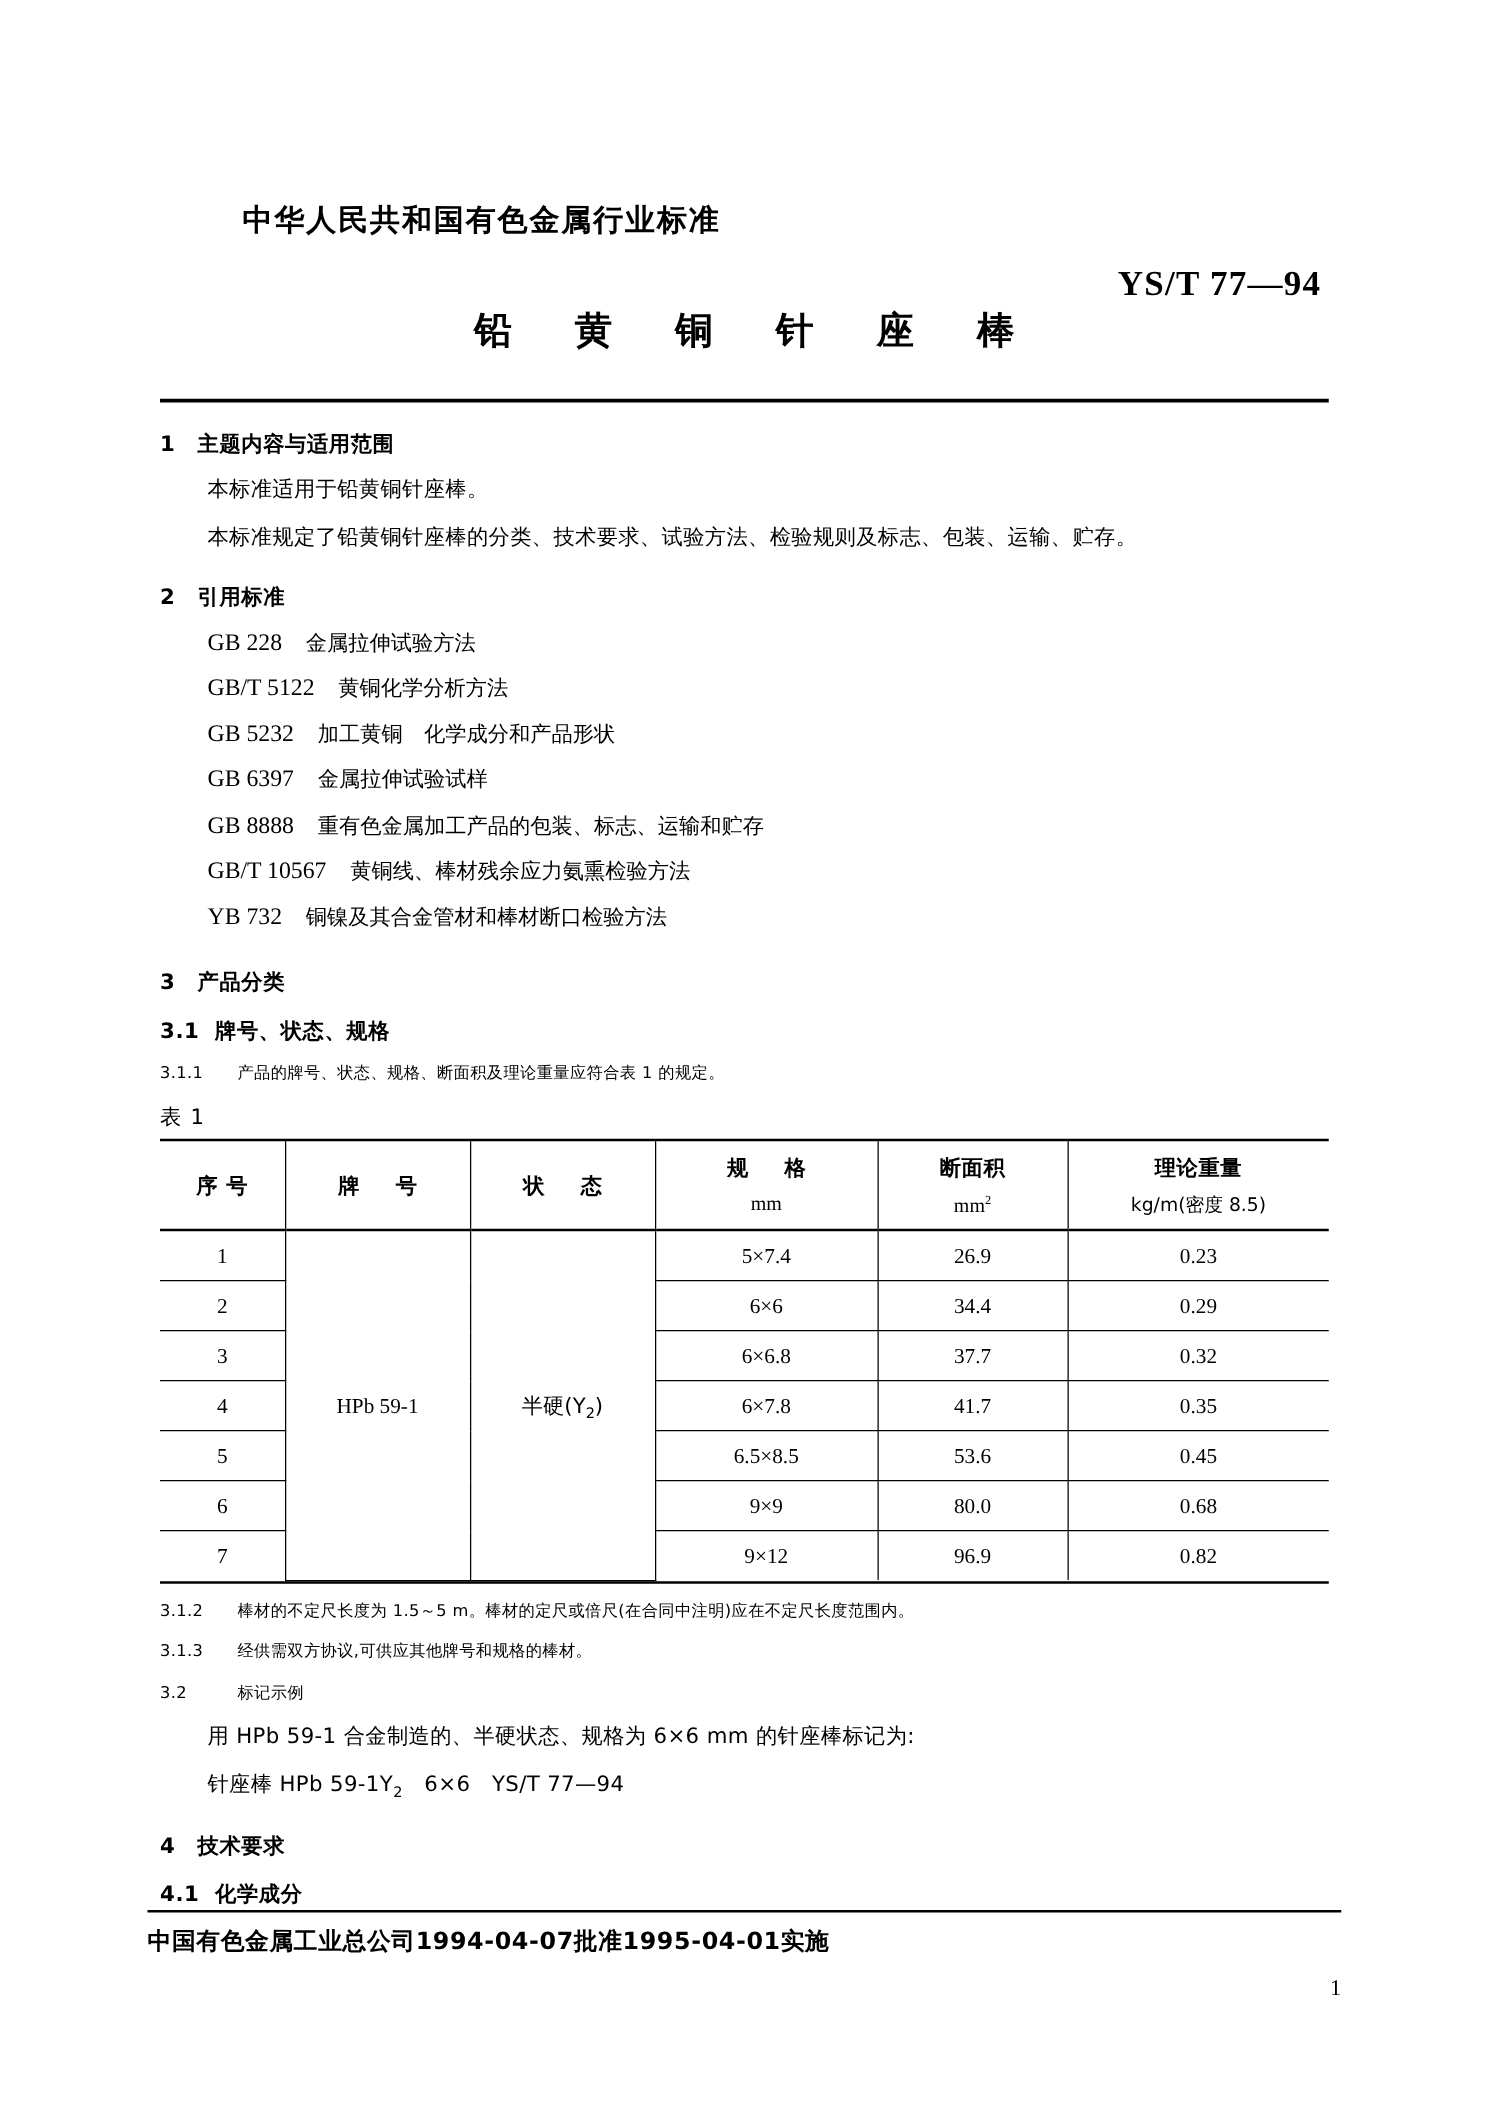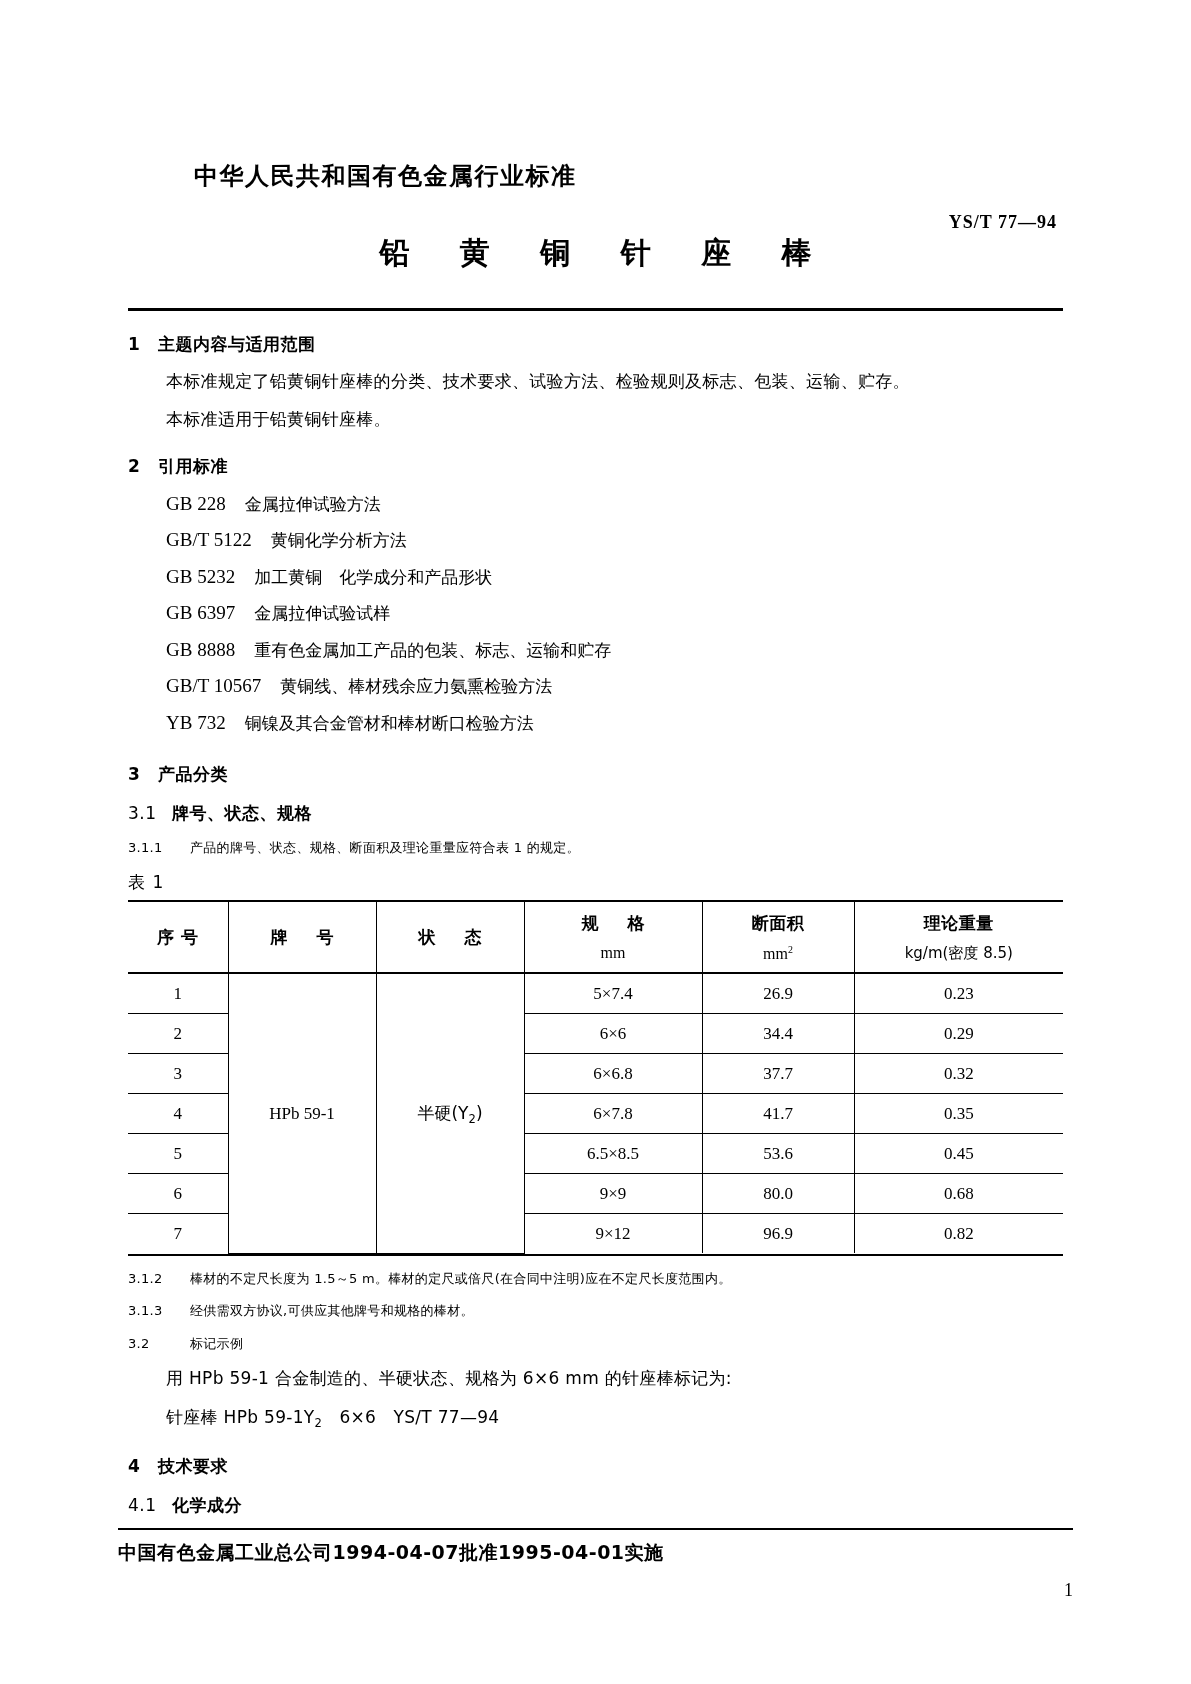--- a/index.html
+++ b/index.html
@@ -44,21 +44,21 @@
     margin-left: 66px;
   }
   .std-number-row {
     text-align: right;
     margin-top: 20px;
     padding-right: 6px;
   }
   .std-number {
     font-family: "Liberation Serif", "DejaVu Serif", serif;
     font-weight: bold;
-    font-size: 18px;
+    font-size: 28px;
     letter-spacing: 1px;
   }
   .doc-title-row {
     text-align: center;
   }
   .doc-title {
     font-weight: bold;
     font-size: 30px;
     letter-spacing: 20px;
     padding-left: 20px;
@@ -83,21 +83,21 @@
   }
   .sub-head {
     font-size: 17px;
     margin-top: 16px;
     letter-spacing: 0.5px;
     font-weight: bold;
   }
   .sub-head .num {
     display: inline-block;
     min-width: 44px;
-    font-weight: normal;
+    font-weight: bold;
   }
   .para {
     font-size: 17px;
     margin-top: 12px;
     margin-left: 38px;
     line-height: 1.55;
     letter-spacing: 0.3px;
   }
   .numbered-para {
     font-size: 13px;
@@ -244,22 +244,22 @@
       <div class="doc-title-row">
         <span class="doc-title">铅 黄 铜 针 座 棒</span>
       </div>
     </div>
 
     <hr class="rule-thick">
 
     <div class="sec-head">
       <span class="num">1</span><span>主题内容与适用范围</span>
     </div>
+    <div class="para">本标准适用于铅黄铜针座棒。</div>
     <div class="para">本标准规定了铅黄铜针座棒的分类、技术要求、试验方法、检验规则及标志、包装、运输、贮存。</div>
-    <div class="para">本标准适用于铅黄铜针座棒。</div>
 
     <div class="sec-head">
       <span class="num">2</span><span>引用标准</span>
     </div>
     <div class="ref-list">
       <div class="ref-item"><span>GB 228</span>　<span class="cn">金属拉伸试验方法</span></div>
       <div class="ref-item"><span>GB/T 5122</span>　<span class="cn">黄铜化学分析方法</span></div>
       <div class="ref-item"><span>GB 5232</span>　<span class="cn">加工黄铜　化学成分和产品形状</span></div>
       <div class="ref-item"><span>GB 6397</span>　<span class="cn">金属拉伸试验试样</span></div>
       <div class="ref-item"><span>GB 8888</span>　<span class="cn">重有色金属加工产品的包装、标志、运输和贮存</span></div>

